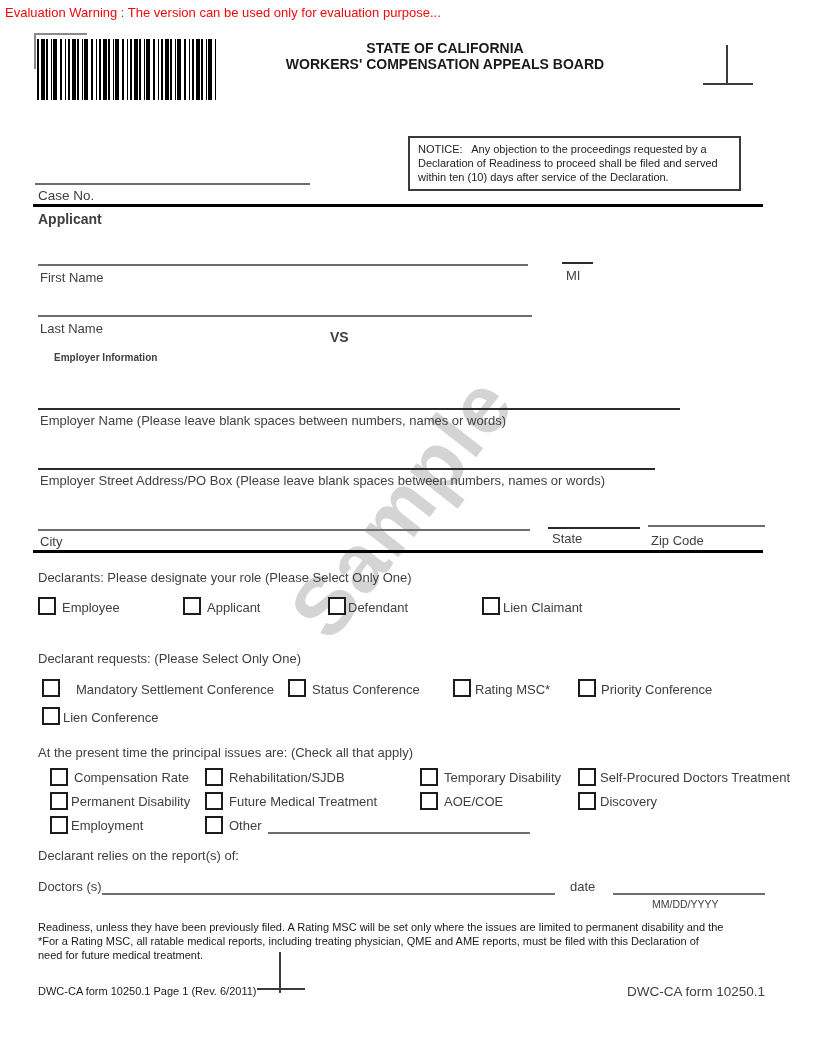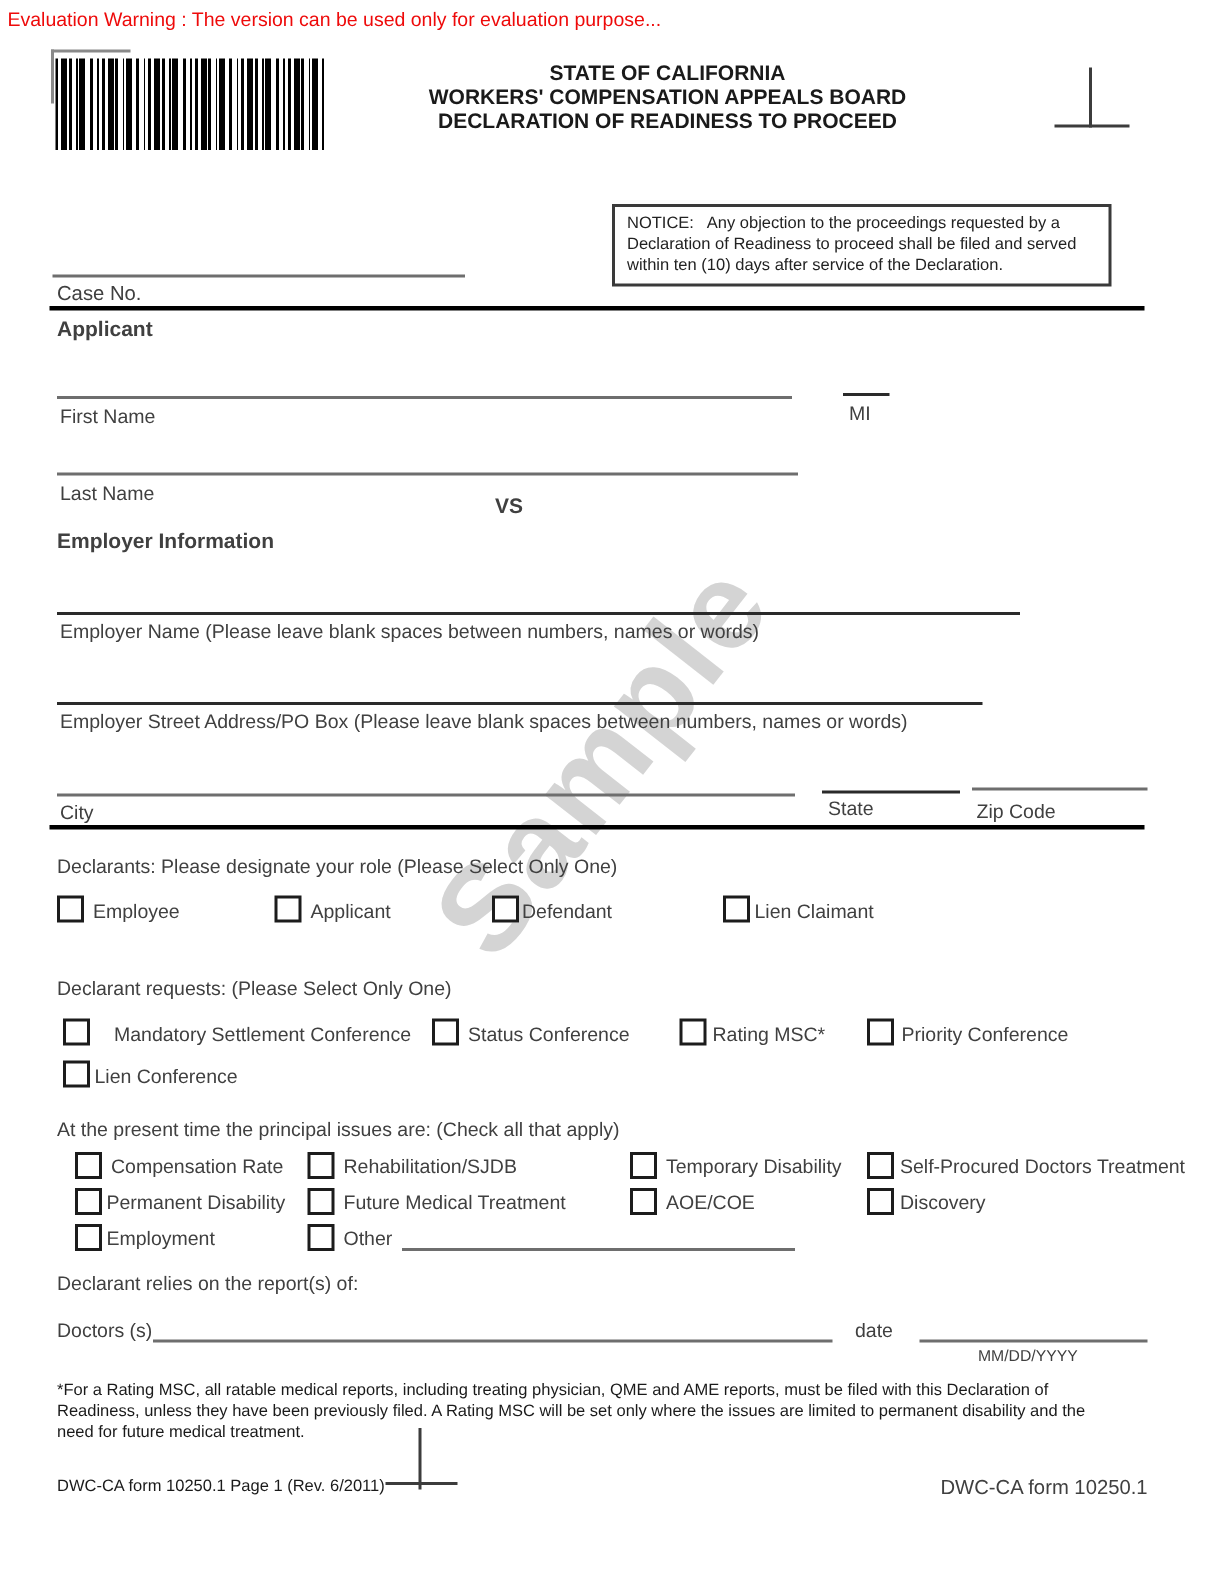--- a/index.html
+++ b/index.html
@@ -50,21 +50,20 @@
 
 <div class="abs warning" style="left:5px; top:5px;">Evaluation Warning : The version can be used only for evaluation purpose...</div>
 
 <div class="abs corner-h" style="left:34px; top:33px; width:53px;"></div>
 <div class="abs corner-v" style="left:34px; top:33px; height:36px;"></div>
 <div class="abs barcode" style="left:37px; top:39px;"></div>
 
 <div class="abs title-block" style="left:235px; top:40px;">
   <div>STATE OF CALIFORNIA</div>
   <div>WORKERS' COMPENSATION APPEALS BOARD</div>
-  <div>DECLARATION OF READINESS TO PROCEED</div>
 </div>
 
 <div class="abs regmark" style="left:726px; top:45px; width:2px; height:40px;"></div>
 <div class="abs regmark" style="left:703px; top:83px; width:50px; height:2px;"></div>
 
 <div class="abs notice-box" style="left:408px; top:136px;">
   <span class="bold" style="font-weight:normal;">NOTICE:</span>&nbsp;&nbsp;
   <span>Any objection to the proceedings requested by a Declaration of Readiness to proceed shall be filed and served within ten (10) days after service of the Declaration.</span>
 </div>
 
@@ -77,21 +76,21 @@
 
 <div class="abs line" style="left:38px; top:264px; width:490px;"></div>
 <div class="abs lbl" style="left:40px; top:270px;">First Name</div>
 <div class="abs line-dark" style="left:562px; top:262px; width:31px;"></div>
 <div class="abs lbl" style="left:566px; top:268px;">MI</div>
 
 <div class="abs line" style="left:38px; top:315px; width:494px;"></div>
 <div class="abs lbl" style="left:40px; top:321px;">Last Name</div>
 <div class="abs lbl bold" style="left:330px; top:329px; font-size:14px;">VS</div>
 
-<div class="abs lbl bold" style="left:38px; top:352px; font-size:14px;">Employer Information</div>
+<div class="abs lbl bold" style="left:54px; top:352px; font-size:10px;">Employer Information</div>
 
 <div class="abs line-dark" style="left:38px; top:408px; width:642px;"></div>
 <div class="abs lbl" style="left:40px; top:413px;">Employer Name (Please leave blank spaces between numbers, names or words)</div>
 
 <div class="abs line-dark" style="left:38px; top:468px; width:617px;"></div>
 <div class="abs lbl" style="left:40px; top:473px;">Employer Street Address/PO Box (Please leave blank spaces between numbers, names or words)</div>
 
 <div class="abs line" style="left:38px; top:529px; width:492px;"></div>
 <div class="abs lbl" style="left:40px; top:534px;">City</div>
 <div class="abs line-dark" style="left:548px; top:527px; width:92px;"></div>
@@ -152,22 +151,22 @@
 <div class="abs line" style="left:268px; top:832px; width:262px;"></div>
 
 <div class="abs lbl" style="left:38px; top:848px;">Declarant relies on the report(s) of:</div>
 <div class="abs lbl" style="left:38px; top:879px;">Doctors (s)</div>
 <div class="abs line" style="left:102px; top:893px; width:453px;"></div>
 <div class="abs lbl" style="left:570px; top:879px;">date</div>
 <div class="abs line" style="left:613px; top:893px; width:152px;"></div>
 <div class="abs lbl tiny" style="left:652px; top:898px;">MM/DD/YYYY</div>
 
 <div class="abs small" style="left:38px; top:920px; width:740px;">
+  <div>Readiness, unless they have been previously filed. A Rating MSC will be set only where the issues are limited to permanent disability and the</div>
   <div>*For a Rating MSC, all ratable medical reports, including treating physician, QME and AME reports, must be filed with this Declaration of</div>
-  <div>Readiness, unless they have been previously filed. A Rating MSC will be set only where the issues are limited to permanent disability and the</div>
   <div>need for future medical treatment.</div>
 </div>
 
 <div class="abs regmark" style="left:279px; top:952px; width:2px; height:41px;"></div>
 <div class="abs regmark" style="left:257px; top:988px; width:48px; height:2px;"></div>
 
 <div class="abs small" style="left:38px; top:984px;">DWC-CA form 10250.1 Page 1  (Rev.  6/2011)</div>
 <div class="abs lbl" style="left:627px; top:984px; font-size:13.5px;">DWC-CA form 10250.1</div>
 
 </body></html>

